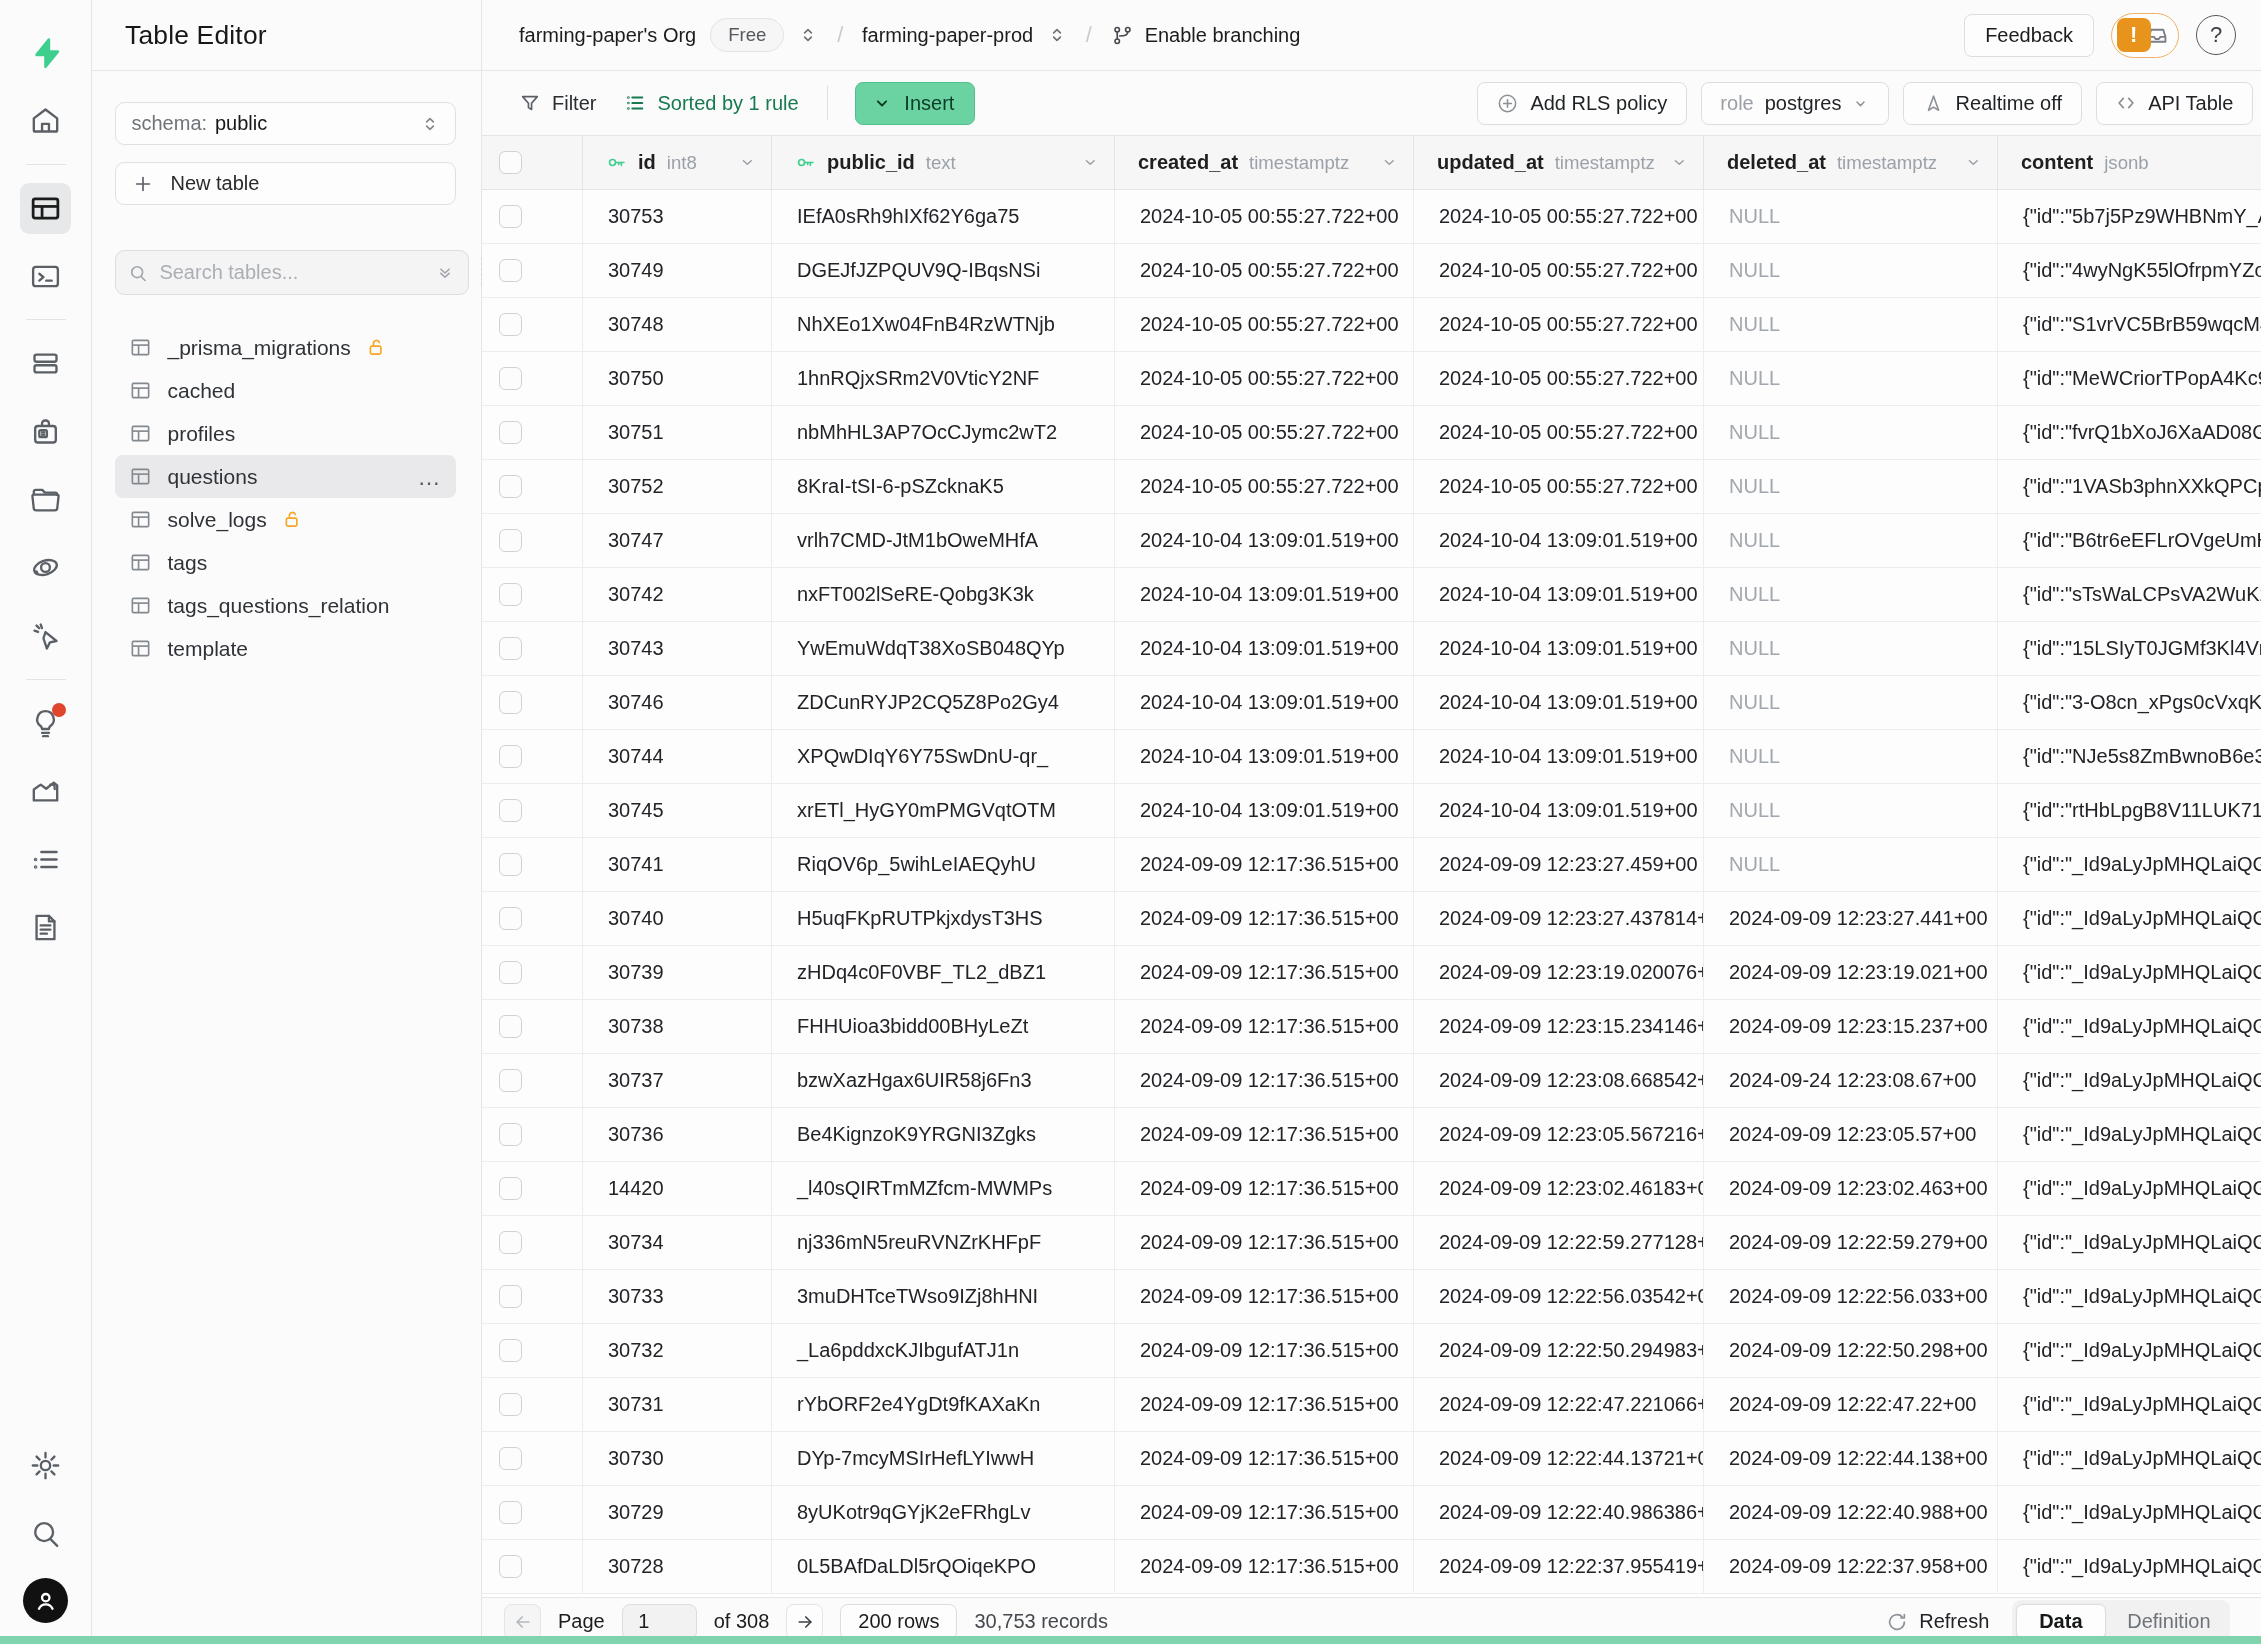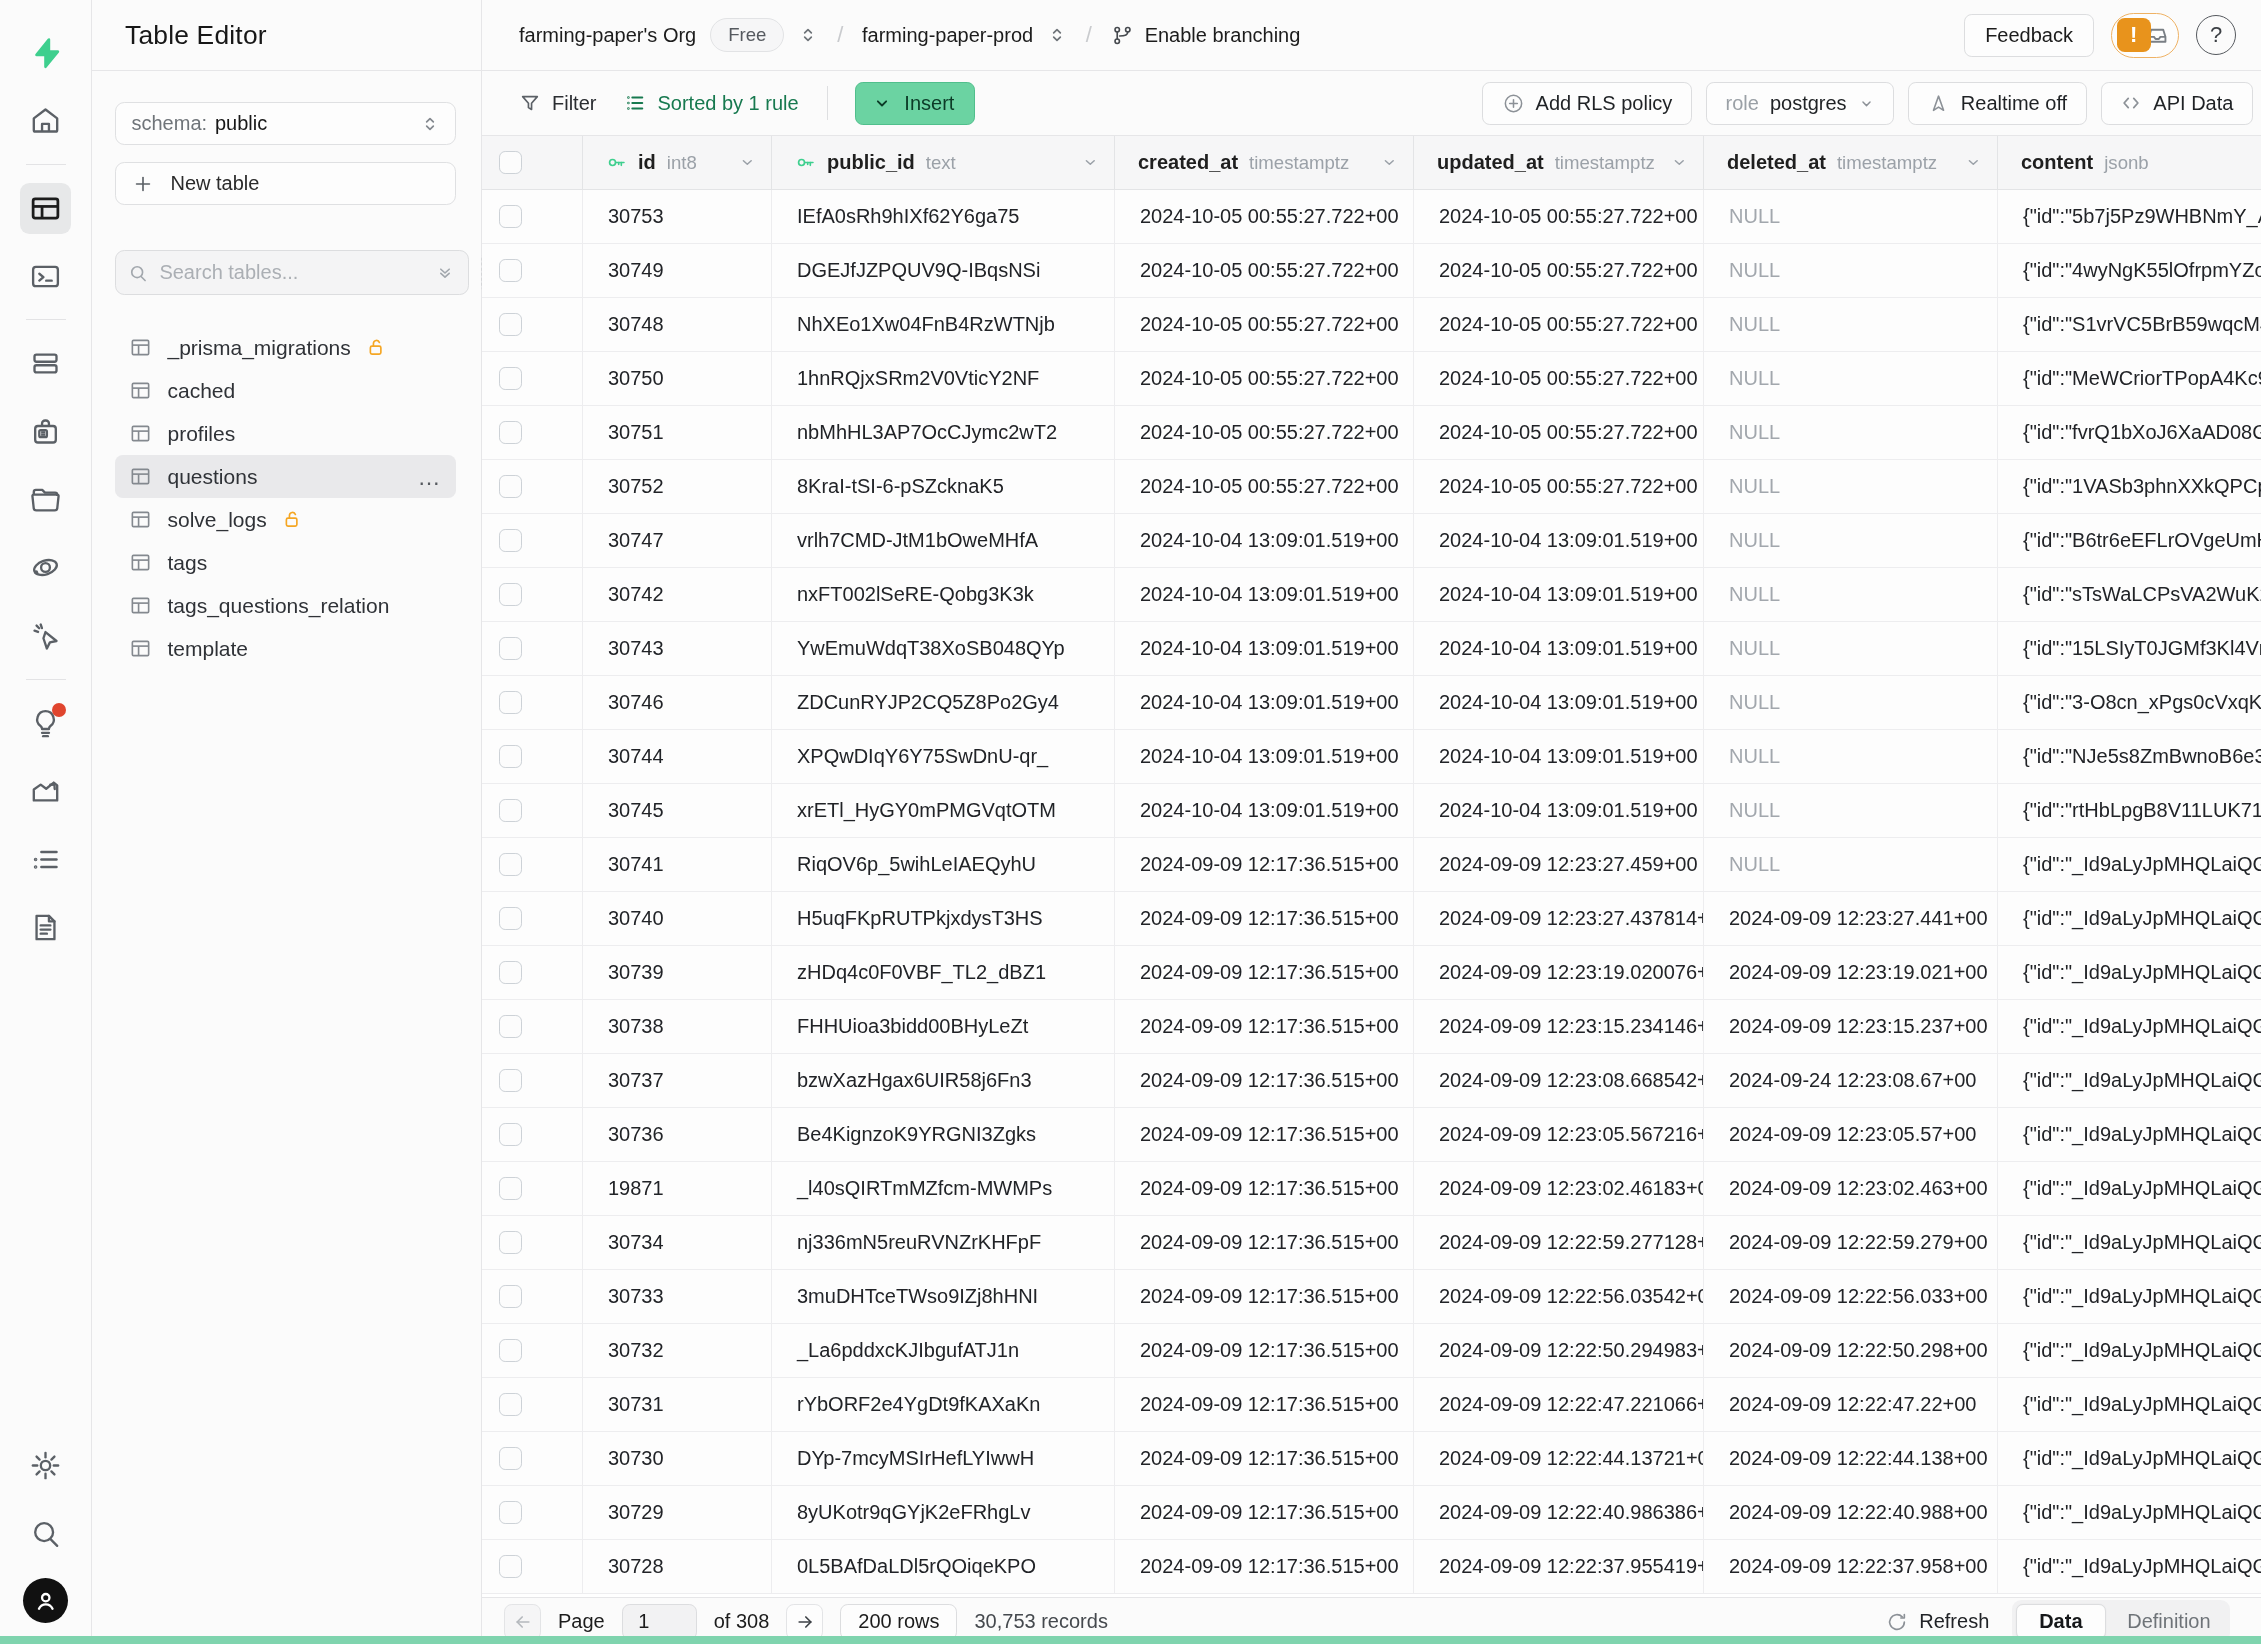--- a/index.html
+++ b/index.html
@@ -426,21 +426,21 @@
           <svg width="22" height="22" viewBox="0 0 24 24" fill="none" stroke="#8c9197" stroke-width="1.7" stroke-linejoin="round">
               <path d="M6 20 11.5 4.5 17 20l-5.5-3.5z"></path>
             </svg>
           <span>Realtime off</span>
         </button>
         <button class="btn-ghost">
           <svg width="22" height="22" viewBox="0 0 24 24" fill="none" stroke="#8c9197" stroke-width="1.9" stroke-linecap="round" stroke-linejoin="round">
               <path d="M9 7 4.5 12 9 17"></path>
               <path d="m15 7 4.5 5L15 17"></path>
             </svg>
-          <span>API Data</span>
+          <span>API Table</span>
         </button>
       </div>
     </div>
 
     <div class="grid">
       <div class="grid-header" id="grid-header">
         <div class="gh-cell gh-gutter">
           <div class="checkbox"></div>
         </div>
       <div class="gh-cell" style="width: 189px;">
@@ -701,21 +701,21 @@
             <div class="g-cell" style="width: 343px;">Be4KignzoK9YRGNI3Zgks</div>
             <div class="g-cell" style="width: 299px;">2024-09-09 12:17:36.515+00</div>
             <div class="g-cell" style="width: 290px;">2024-09-09 12:23:05.567216+00</div>
             <div class="g-cell" style="width: 294px;">2024-09-09 12:23:05.57+00</div>
             <div class="g-cell" style="width: 263px; flex: 1 1 0%; border-right: none;">{"id":"_Id9aLyJpMHQLaiQG</div>
           </div>
           <div class="g-row">
             <div class="g-cell g-gutter">
               <div class="checkbox"></div>
             </div>
-            <div class="g-cell" style="width: 189px;">19871</div>
+            <div class="g-cell" style="width: 189px;">14420</div>
             <div class="g-cell" style="width: 343px;">_l40sQIRTmMZfcm-MWMPs</div>
             <div class="g-cell" style="width: 299px;">2024-09-09 12:17:36.515+00</div>
             <div class="g-cell" style="width: 290px;">2024-09-09 12:23:02.46183+00</div>
             <div class="g-cell" style="width: 294px;">2024-09-09 12:23:02.463+00</div>
             <div class="g-cell" style="width: 263px; flex: 1 1 0%; border-right: none;">{"id":"_Id9aLyJpMHQLaiQG</div>
           </div>
           <div class="g-row">
             <div class="g-cell g-gutter">
               <div class="checkbox"></div>
             </div>

